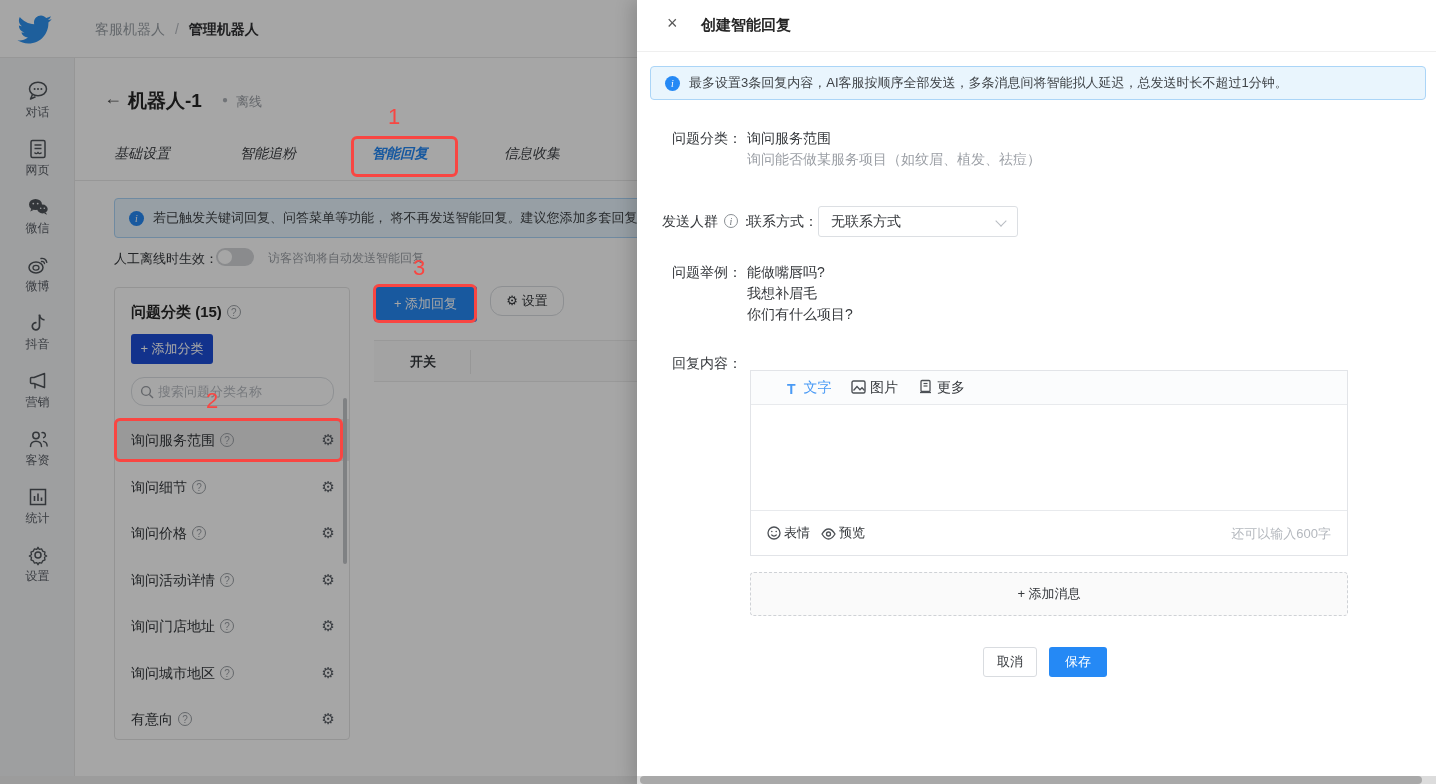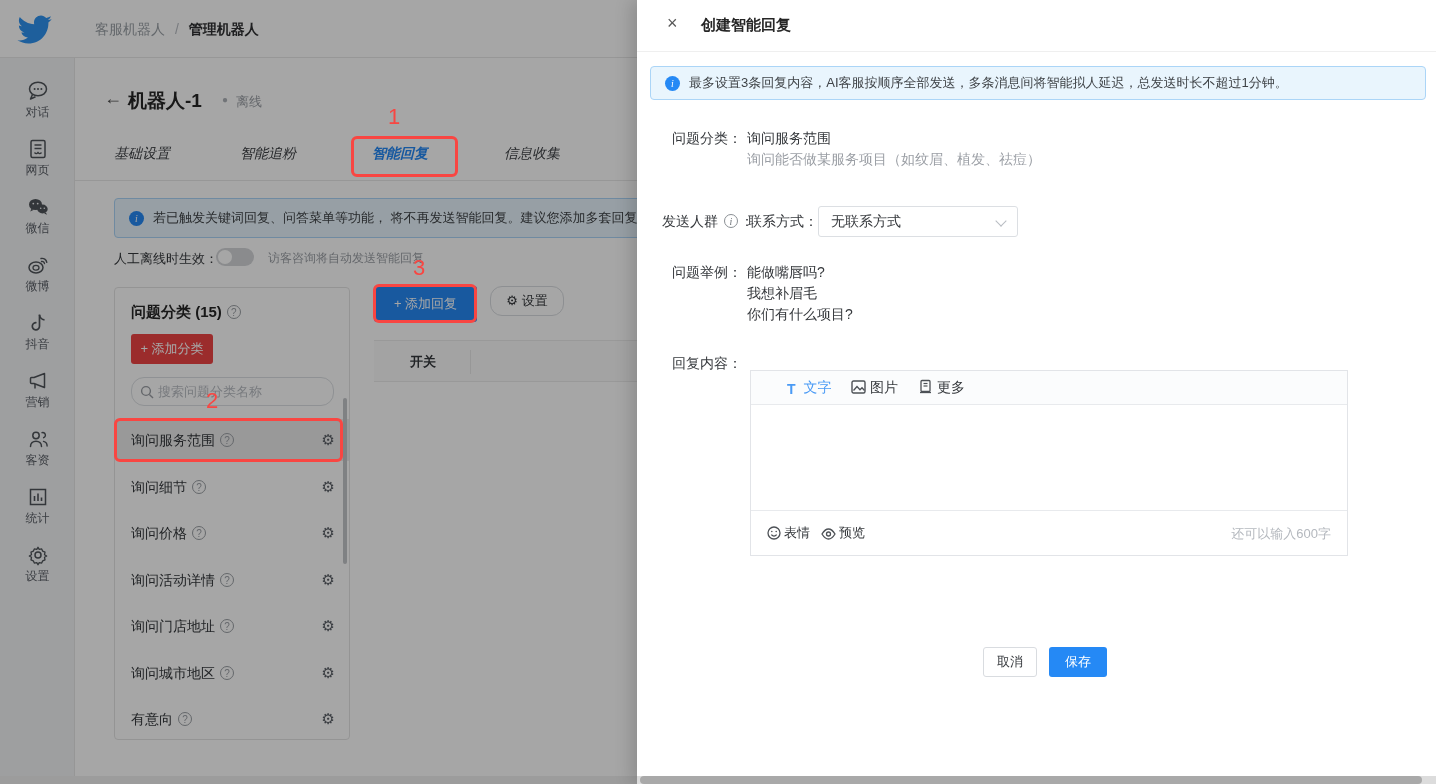--- a/index.html
+++ b/index.html
@@ -36,21 +36,21 @@
 
   .effrow-label { left:114px; top:250px; font-size:13px; color:#35383c; }
   .toggle { left:216px; top:248px; width:38px; height:18px; border-radius:9px; background:#d4d6d9; cursor:pointer; }
   .toggle .knob { position:absolute; left:2px; top:2px; width:14px; height:14px; background:#fff; border-radius:50%; }
   .effrow-note { left:268px; top:250px; font-size:12px; color:#9b9fa5; }
 
   
   .catpanel { left:114px; top:287px; width:236px; height:453px; background:#fff; border:1px solid #e4e4e4; border-radius:4px; }
   .catpanel h3 { position:absolute; left:16px; top:15px; font-size:15px; color:#262626; }
   .helpq { display:inline-block; width:14px; height:14px; border:1px solid #9b9fa5; border-radius:50%; color:#9b9fa5; font-size:10px; line-height:13px; text-align:center; font-weight:normal; vertical-align:1px; margin-left:5px; }
-  .addcat { position:absolute; left:16px; top:46px; width:82px; height:30px; background:#ef4444; color:#fff; border:none; border-radius:3px; font-size:13px; cursor:pointer; }
+  .addcat { position:absolute; left:16px; top:46px; width:82px; height:30px; background:#1d4ed8; color:#fff; border:none; border-radius:3px; font-size:13px; cursor:pointer; }
   .catsearch { position:absolute; left:16px; top:89px; width:203px; height:29px; border:1px solid #dcdfe3; border-radius:13px; }
   .catsearch input { position:absolute; left:26px; top:1px; width:172px; height:25px; border:none; outline:none; font-size:13px; color:#333; background:transparent; }
   .catsearch input::placeholder { color:#b8bcc2; }
   .catitem { position:absolute; left:1px; width:233px; height:42px; line-height:42px; font-size:14px; color:#35383c; padding-left:15px; cursor:pointer; }
   .catitem.sel { background:#ebebeb; }
   .catgear { position:absolute; right:14px; top:0; font-size:15px; color:#5a5f66; cursor:pointer; }
   .vscroll { position:absolute; left:228px; top:110px; width:4px; height:166px; background:#c4c6c9; border-radius:2px; }
 
   
   .addreply { left:374px; top:286px; width:103px; height:36px; background:#2589f5; color:#fff; border:none; border-radius:3px; font-size:13px; cursor:pointer; }
@@ -332,20 +332,21 @@
             <path d="M4.3 8.7c1.6 1.8 3.8 1.8 5.4 0" fill="none" stroke="#4d5156" stroke-width="1.2"></path>
           </svg><span>表情</span></span>
       <span class="edtool" style="left:70px"><svg width="15" height="12" viewBox="0 0 15 12">
             <path d="M1 6c2-3.3 4.2-5 6.5-5S12 2.7 14 6c-2 3.3-4.2 5-6.5 5S3 9.3 1 6z" fill="none" stroke="#4d5156" stroke-width="1.3"></path>
             <circle cx="7.5" cy="6" r="2" fill="none" stroke="#4d5156" stroke-width="1.3"></circle>
           </svg><span>预览</span></span>
       <span class="counter">还可以输入600字</span>
     </div>
   </div>
 
+  <div class="addmsg">+ 添加消息</div>
 
   <button class="btncancel">取消</button>
   <button class="btnsave">保存</button>
 </div>
 
 <div class="ab hscroll">
     <div class="thumb"></div>
   </div>
 
 </body></html>

